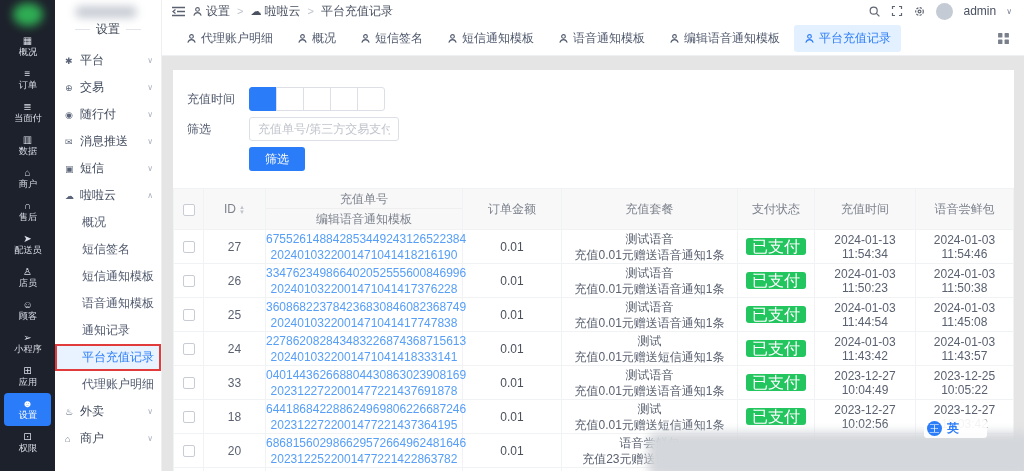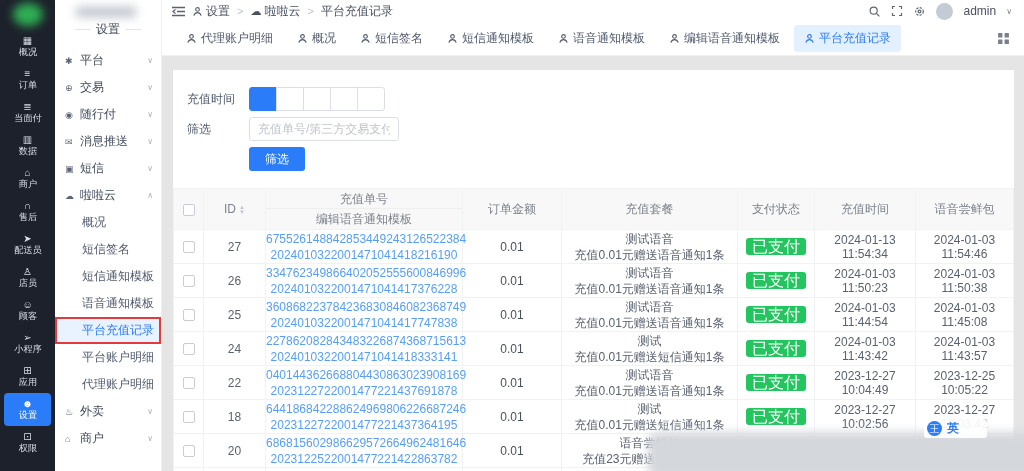--- a/index.html
+++ b/index.html
@@ -218,28 +218,28 @@
         <div class="menu-item sub">
 
     <span class="mi-label">短信通知模板</span>
     <span class="mi-chevron"></span>
   </div>
         <div class="menu-item sub">
 
     <span class="mi-label">语音通知模板</span>
     <span class="mi-chevron"></span>
   </div>
+        <div class="menu-item sub">
+
+    <span class="mi-label">通知记录</span>
+    <span class="mi-chevron"></span>
+  </div>
         <div class="menu-item sub active boxed">
 
     <span class="mi-label">平台充值记录</span>
-    <span class="mi-chevron"></span>
-  </div>
-        <div class="menu-item sub">
-
-    <span class="mi-label">平台账户明细</span>
     <span class="mi-chevron"></span>
   </div>
         <div class="menu-item sub">
 
     <span class="mi-label">代理账户明细</span>
     <span class="mi-chevron"></span>
   </div>
         <div class="menu-item group">
     <span class="mi-icon">♨</span>
     <span class="mi-label">外卖</span>
@@ -502,21 +502,21 @@
     <td class="pkg">
       <div>测试</div>
       <div>充值0.01元赠送短信通知1条</div>
     </td>
     <td><span class="badge">已支付</span></td>
     <td>2024-01-03 11:43:42</td>
     <td>2024-01-03 11:43:57</td>
   </tr>
                 <tr>
     <td><span class="cb"></span></td>
-    <td>22</td>
+    <td>33</td>
     <td>
       <a>040144362668804430863023908169</a>
       <a>2023122722001477221437691878</a>
     </td>
     <td class="amt">0.01</td>
     <td class="pkg">
       <div>测试语音</div>
       <div>充值0.01元赠送语音通知1条</div>
     </td>
     <td><span class="badge">已支付</span></td>

